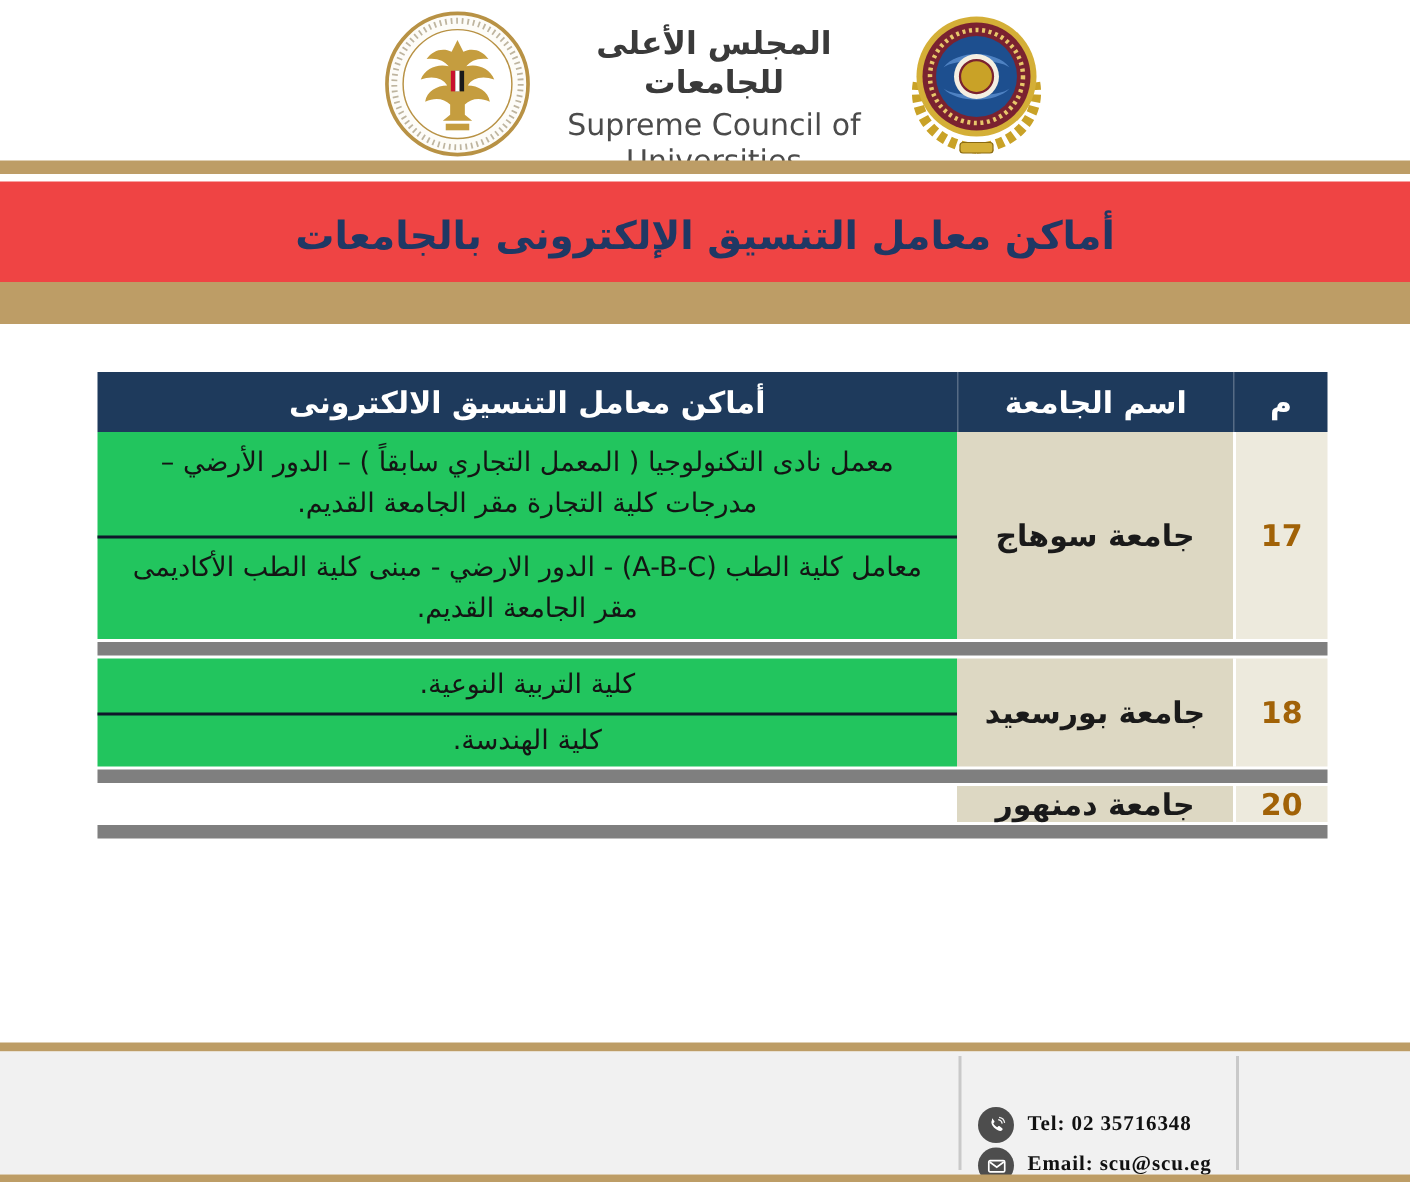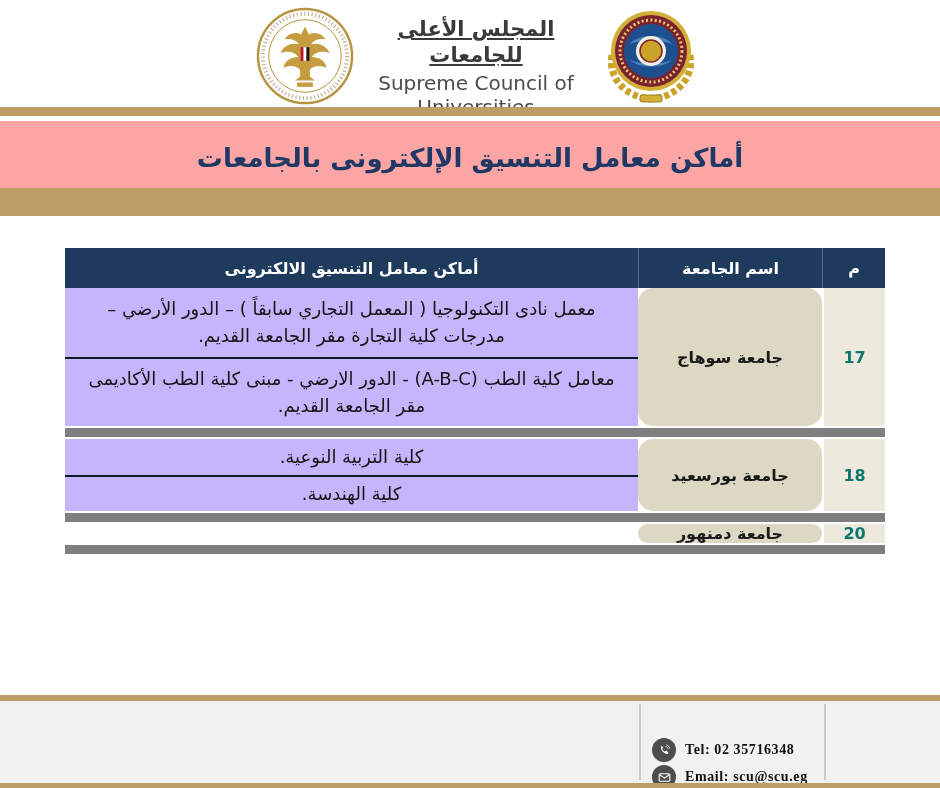--- a/index.html
+++ b/index.html
@@ -4,48 +4,48 @@
 <style>
   * { margin:0; padding:0; box-sizing:border-box; }
   body { background:#ffffff; font-family:"DejaVu Sans", sans-serif; }
   .page { position:relative; width:940px; height:788px; background:#ffffff; overflow:hidden; }
 
   
   .header { position:absolute; top:0; left:0; width:940px; height:107px; background:#ffffff; }
   .seal-logo { position:absolute; left:256px; top:7px; width:98px; height:98px; }
   .jubilee-logo { position:absolute; left:596px; top:5px; width:110px; height:102px; }
   .header-text { position:absolute; left:360px; top:16px; width:232px; text-align:center; }
-  .org-ar { font-size:21px; font-weight:bold; color:#3a3a3a; line-height:1.25;text-decoration:underline; }
+  .org-ar { font-size:21px; font-weight:bold; color:#3a3a3a; line-height:1.25; }
   .org-en { font-size:20px; color:#4b4b4b; margin-top:2px; }
   .dept-ar { font-size:17px; font-weight:bold; color:#3a3a3a; margin-top:12px; }
 
   
   .gold-bar { position:absolute; left:0; width:940px; background:#bd9d66; }
   .gb1 { top:107px; height:9px; }
   .gb2 { top:188px; height:28px; }
   .gb3 { top:695px; height:6px; }
   .gb4 { top:783px; height:5px; }
-  .title-band { position:absolute; top:121px; left:0; width:940px; height:74px; background:#fca5a5;
+  .title-band { position:absolute; top:121px; left:0; width:940px; height:74px; background:#ef4444;
                 display:flex; align-items:center; justify-content:center; }
   .page-title { font-size:26px; font-weight:bold; color:#1f3864; direction:rtl; }
 
   
   .table { position:absolute; top:248px; left:65px; width:820px; direction:rtl; }
   .t-head { display:flex; height:40px; background:#1e3a5c; color:#ffffff; font-weight:bold; }
-  .t-head > div { display:flex; align-items:center; justify-content:center; font-size:16px; border-left:1px solid rgba(255,255,255,.25); }
+  .t-head > div { display:flex; align-items:center; justify-content:center; font-size:20px; border-left:1px solid rgba(255,255,255,.25); }
   .t-head > div:last-child { border-left:none; }
   .col-idx { width:63px; flex:none; }
   .col-univ { width:184px; flex:none; }
   .col-loc { flex:1; }
   .t-group { display:flex; }
   .g-idx { width:63px; flex:none; background:#edeadd; display:flex; align-items:center; justify-content:center;
-           font-size:16px; font-weight:bold; color:#0f766e; border-left:2px solid #ffffff; }
+           font-size:20px; font-weight:bold; color:#a16207; border-left:2px solid #ffffff; }
   .g-univ { width:184px; flex:none; background:#ddd8c3; display:flex; align-items:center; justify-content:center;
-            font-size:16px; font-weight:bold; color:#1a1a1a;border-radius:15px; }
-  .g-loc { flex:1; background:#c4b5fd; display:flex; flex-direction:column; }
+            font-size:20px; font-weight:bold; color:#1a1a1a; }
+  .g-loc { flex:1; background:#22c55e; display:flex; flex-direction:column; }
   .loc-row { display:flex; align-items:center; justify-content:center; text-align:center;
              font-size:18px; color:#141414; padding:0 10px; line-height:1.45; }
   .loc-row + .loc-row { border-top:2px solid #0f172a; }
   .gap-bar { height:9px; background:#7f7f7f; margin:2px 0; }
 
   
   .footer { position:absolute; top:701px; left:0; width:940px; height:82px; background:#f1f1f1; }
   .v-div { position:absolute; top:3px; bottom:3px; width:2px; background:#c9c9c9; }
   .vd1 { left:639px; } .vd2 { left:824px; }
   .contact { position:absolute; left:652px; top:7px; width:168px; display:flex; flex-direction:column; gap:5px;margin-top:31px; }

